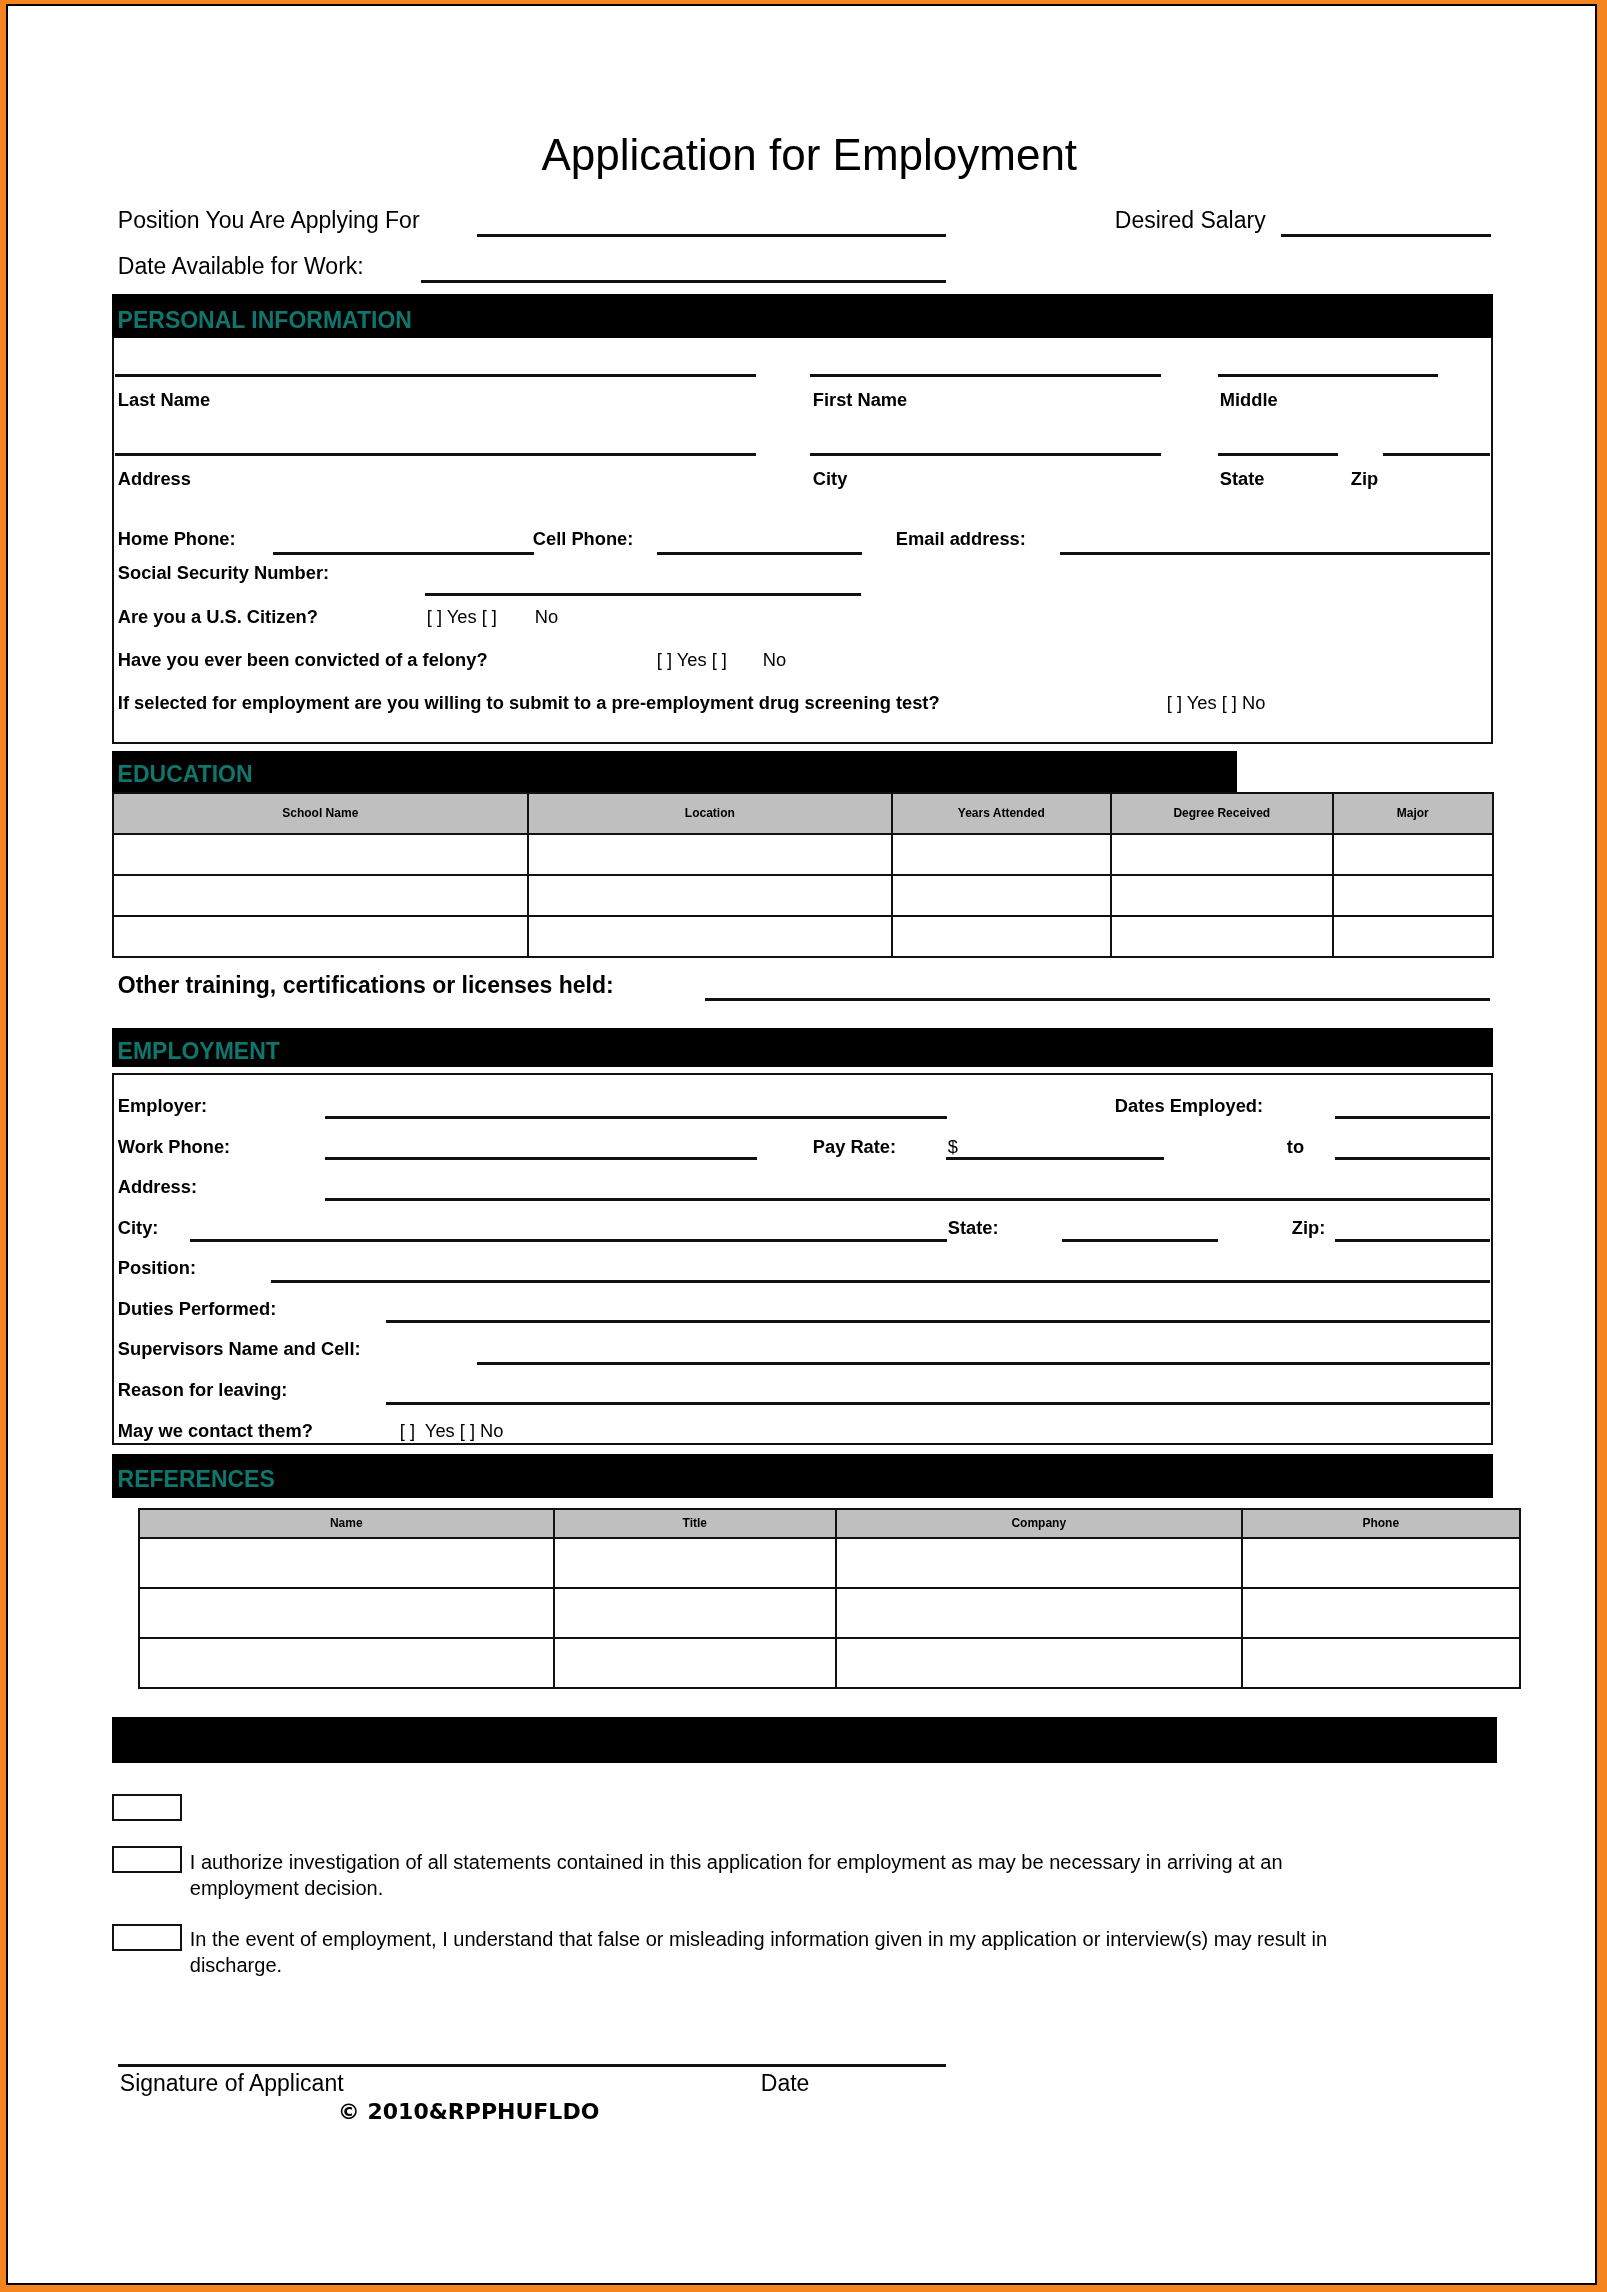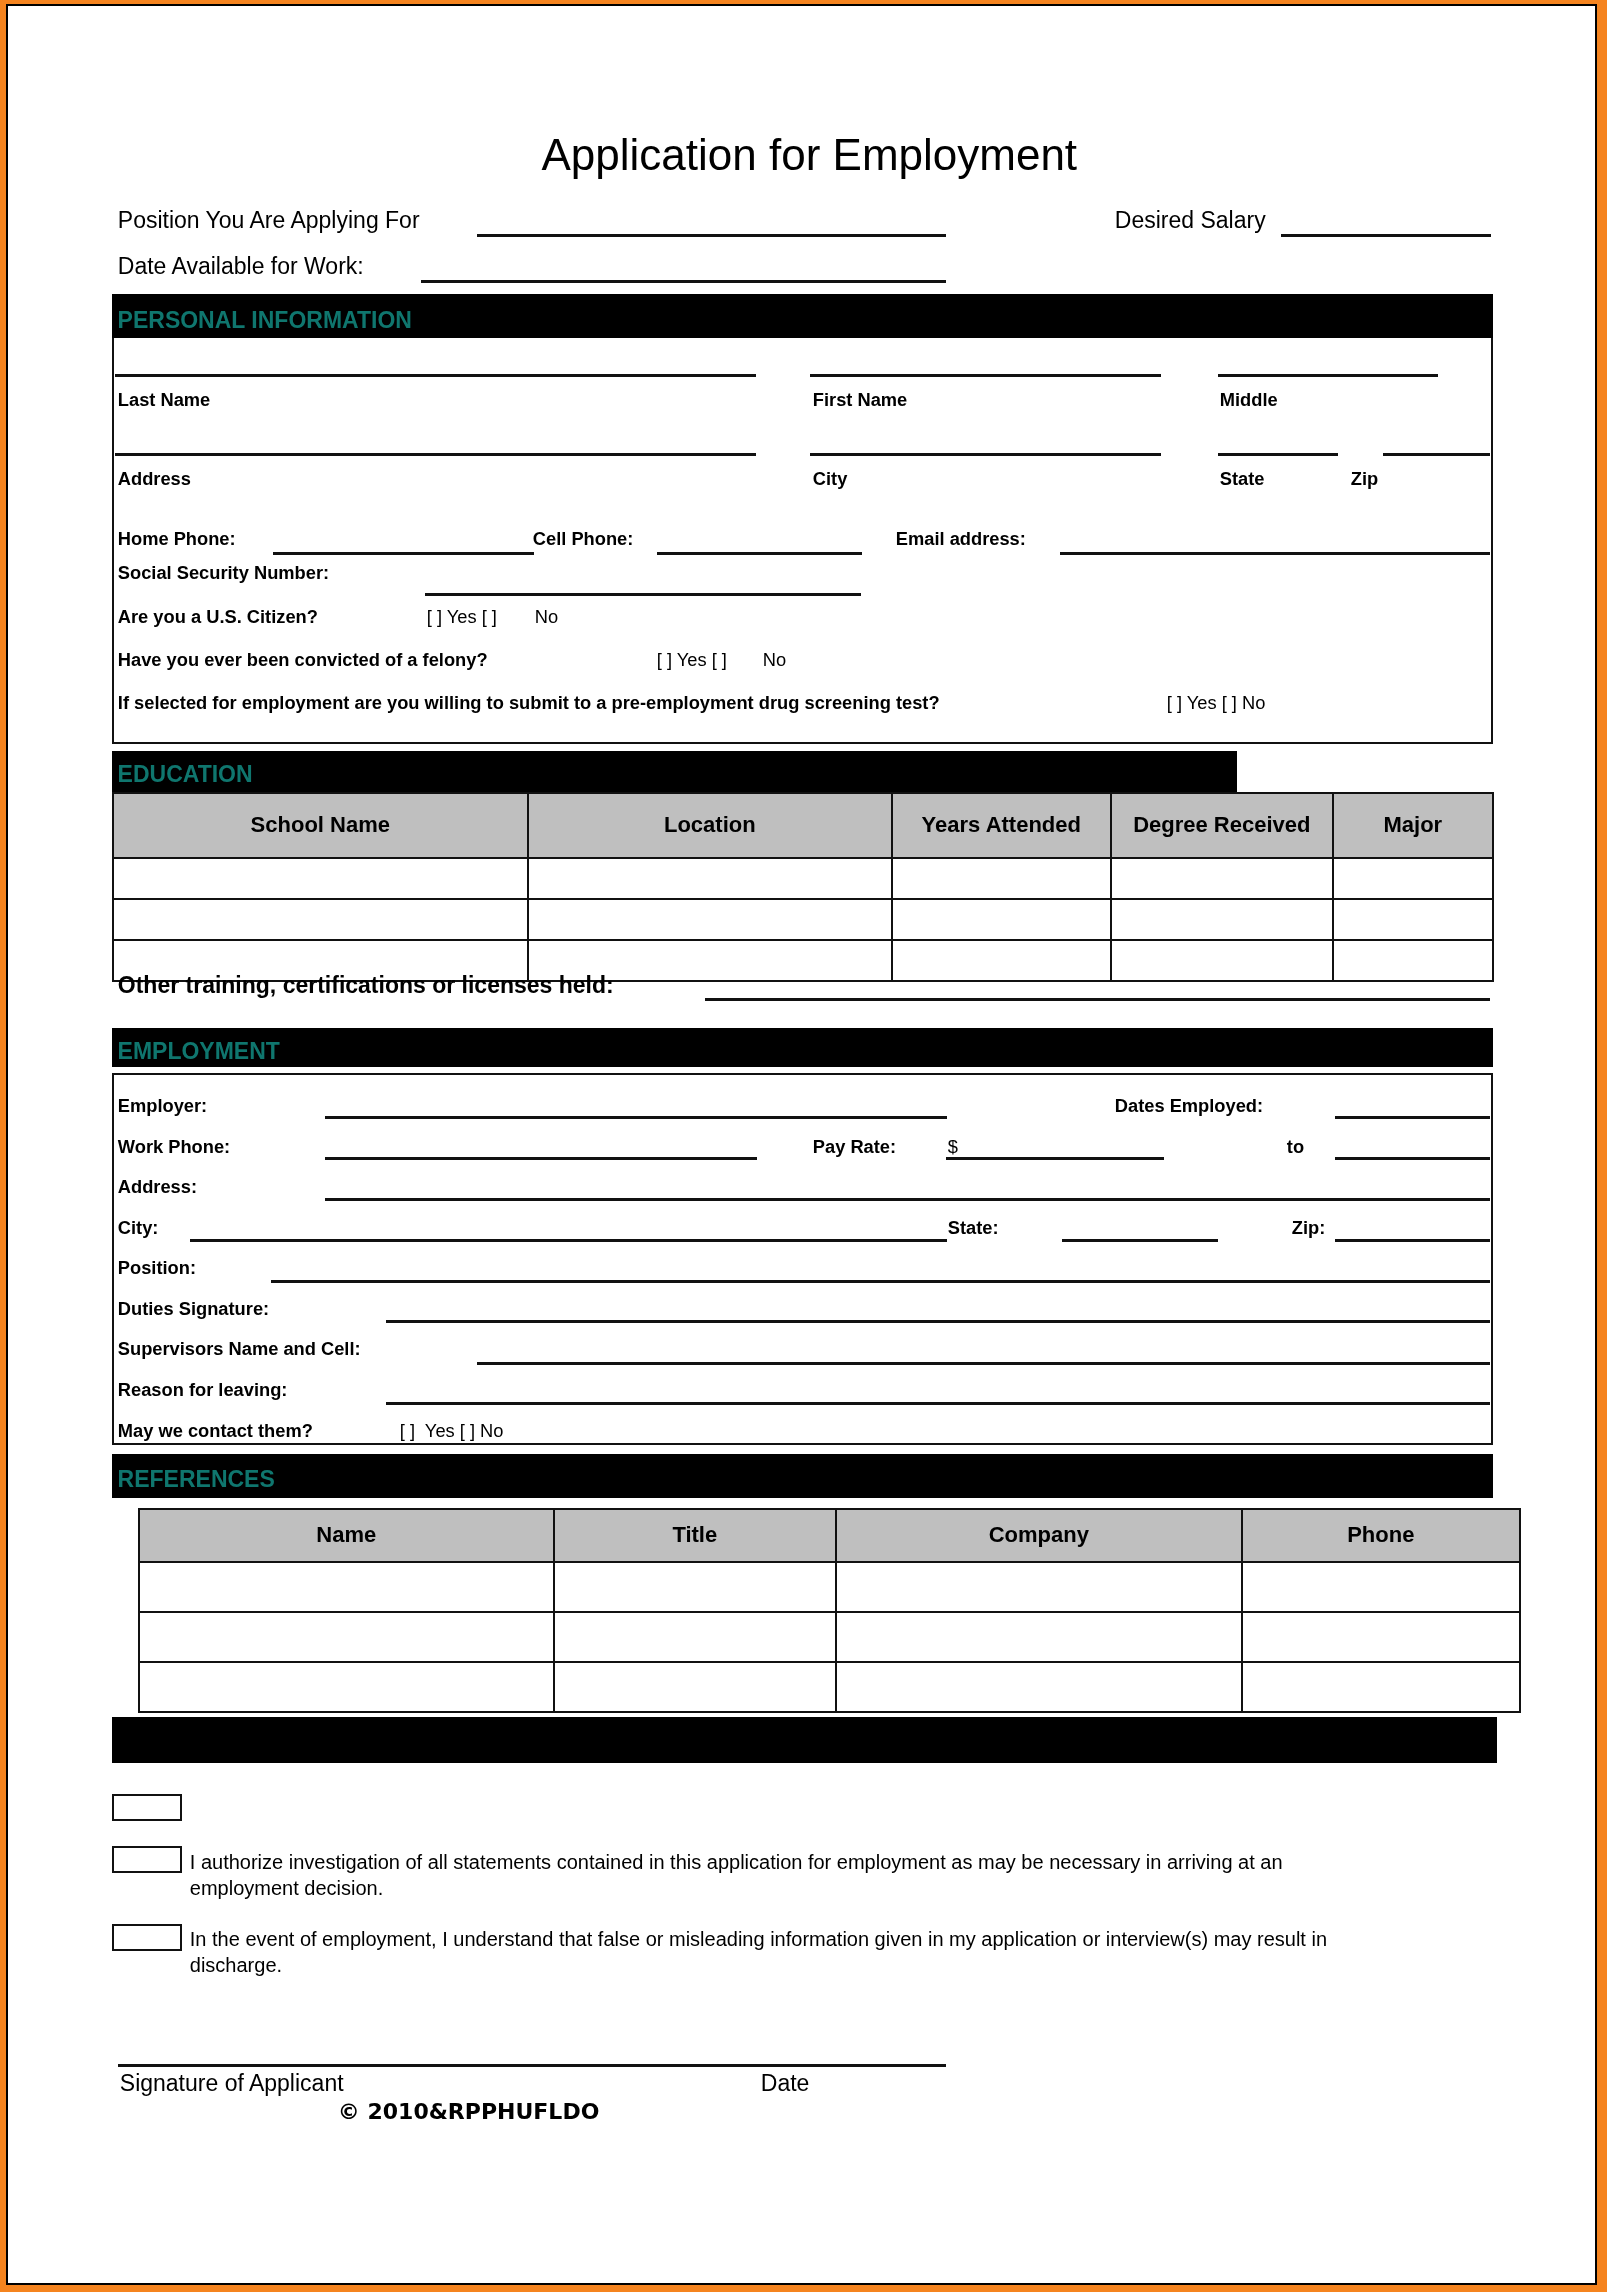--- a/index.html
+++ b/index.html
@@ -8,22 +8,22 @@
   #page { position:absolute; left:5.8px; top:3.9px; width:1591px; height:2281px; background:#fff;
           border:2.9px solid #000; box-sizing:border-box; }
   .abs { position:absolute; }
   .t-norm { font-size:23px; white-space:nowrap; }
   .t-bold { font-size:18.3px; font-weight:bold; white-space:nowrap; }
   .line { position:absolute; height:2.9px; background:#111; }
   .band { position:absolute; background:#000; color:#0f766e; font-weight:bold; font-size:23px;
           box-sizing:border-box; padding-left:5.8px; }
   .box { position:absolute; border:2.9px solid #111; box-sizing:border-box; }
   table.grid { position:absolute; border-collapse:collapse; table-layout:fixed; }
-  table.grid th { background:#bfbfbf; font-size:22px; font-weight:bold; border:2.9px solid #111;
-                  height:39px; padding:12px; }
+  table.grid th { background:#bfbfbf; font-size:12px; font-weight:bold; border:2.9px solid #111;
+                  height:39px; padding:0; }
   table.grid td { border:2.9px solid #111; padding:0; }
   .chk { position:absolute; width:70px; height:27px; border:2.9px solid #111; box-sizing:border-box; background:#fff; }
   .stmt { position:absolute; font-size:20px; line-height:26px; width:1188px; }
 </style>
 </head>
 <body>
 
 <div id="page">
 
   <div class="abs" style="left:0;width:1603px;top:124px;text-align:center;font-size:44px;">Application for Employment</div>
@@ -142,21 +142,21 @@
   <div class="abs t-bold" style="left:110px;top:1211px;">City:</div>
   <div class="line" style="left:182px;top:1233px;width:757px;"></div>
   <div class="abs t-bold" style="left:940px;top:1211px;">State:</div>
   <div class="line" style="left:1054px;top:1233px;width:156px;"></div>
   <div class="abs t-bold" style="left:1284px;top:1211px;">Zip:</div>
   <div class="line" style="left:1327px;top:1233px;width:155px;"></div>
 
   <div class="abs t-bold" style="left:110px;top:1251px;">Position:</div>
   <div class="line" style="left:263px;top:1274px;width:1219px;"></div>
 
-  <div class="abs t-bold" style="left:110px;top:1292px;">Duties Signature:</div>
+  <div class="abs t-bold" style="left:110px;top:1292px;">Duties Performed:</div>
   <div class="line" style="left:378px;top:1314px;width:1104px;"></div>
 
   <div class="abs t-bold" style="left:110px;top:1332px;">Supervisors Name and Cell:</div>
   <div class="line" style="left:469px;top:1356px;width:1013px;"></div>
 
   <div class="abs t-bold" style="left:110px;top:1373px;">Reason for leaving:</div>
   <div class="line" style="left:378px;top:1396px;width:1104px;"></div>
 
   <div class="abs t-bold" style="left:110px;top:1414px;">May we contact them?</div>
   <div class="abs" style="left:392px;top:1414px;font-size:18.3px;white-space:pre;">[ ]  Yes [ ] No</div>

